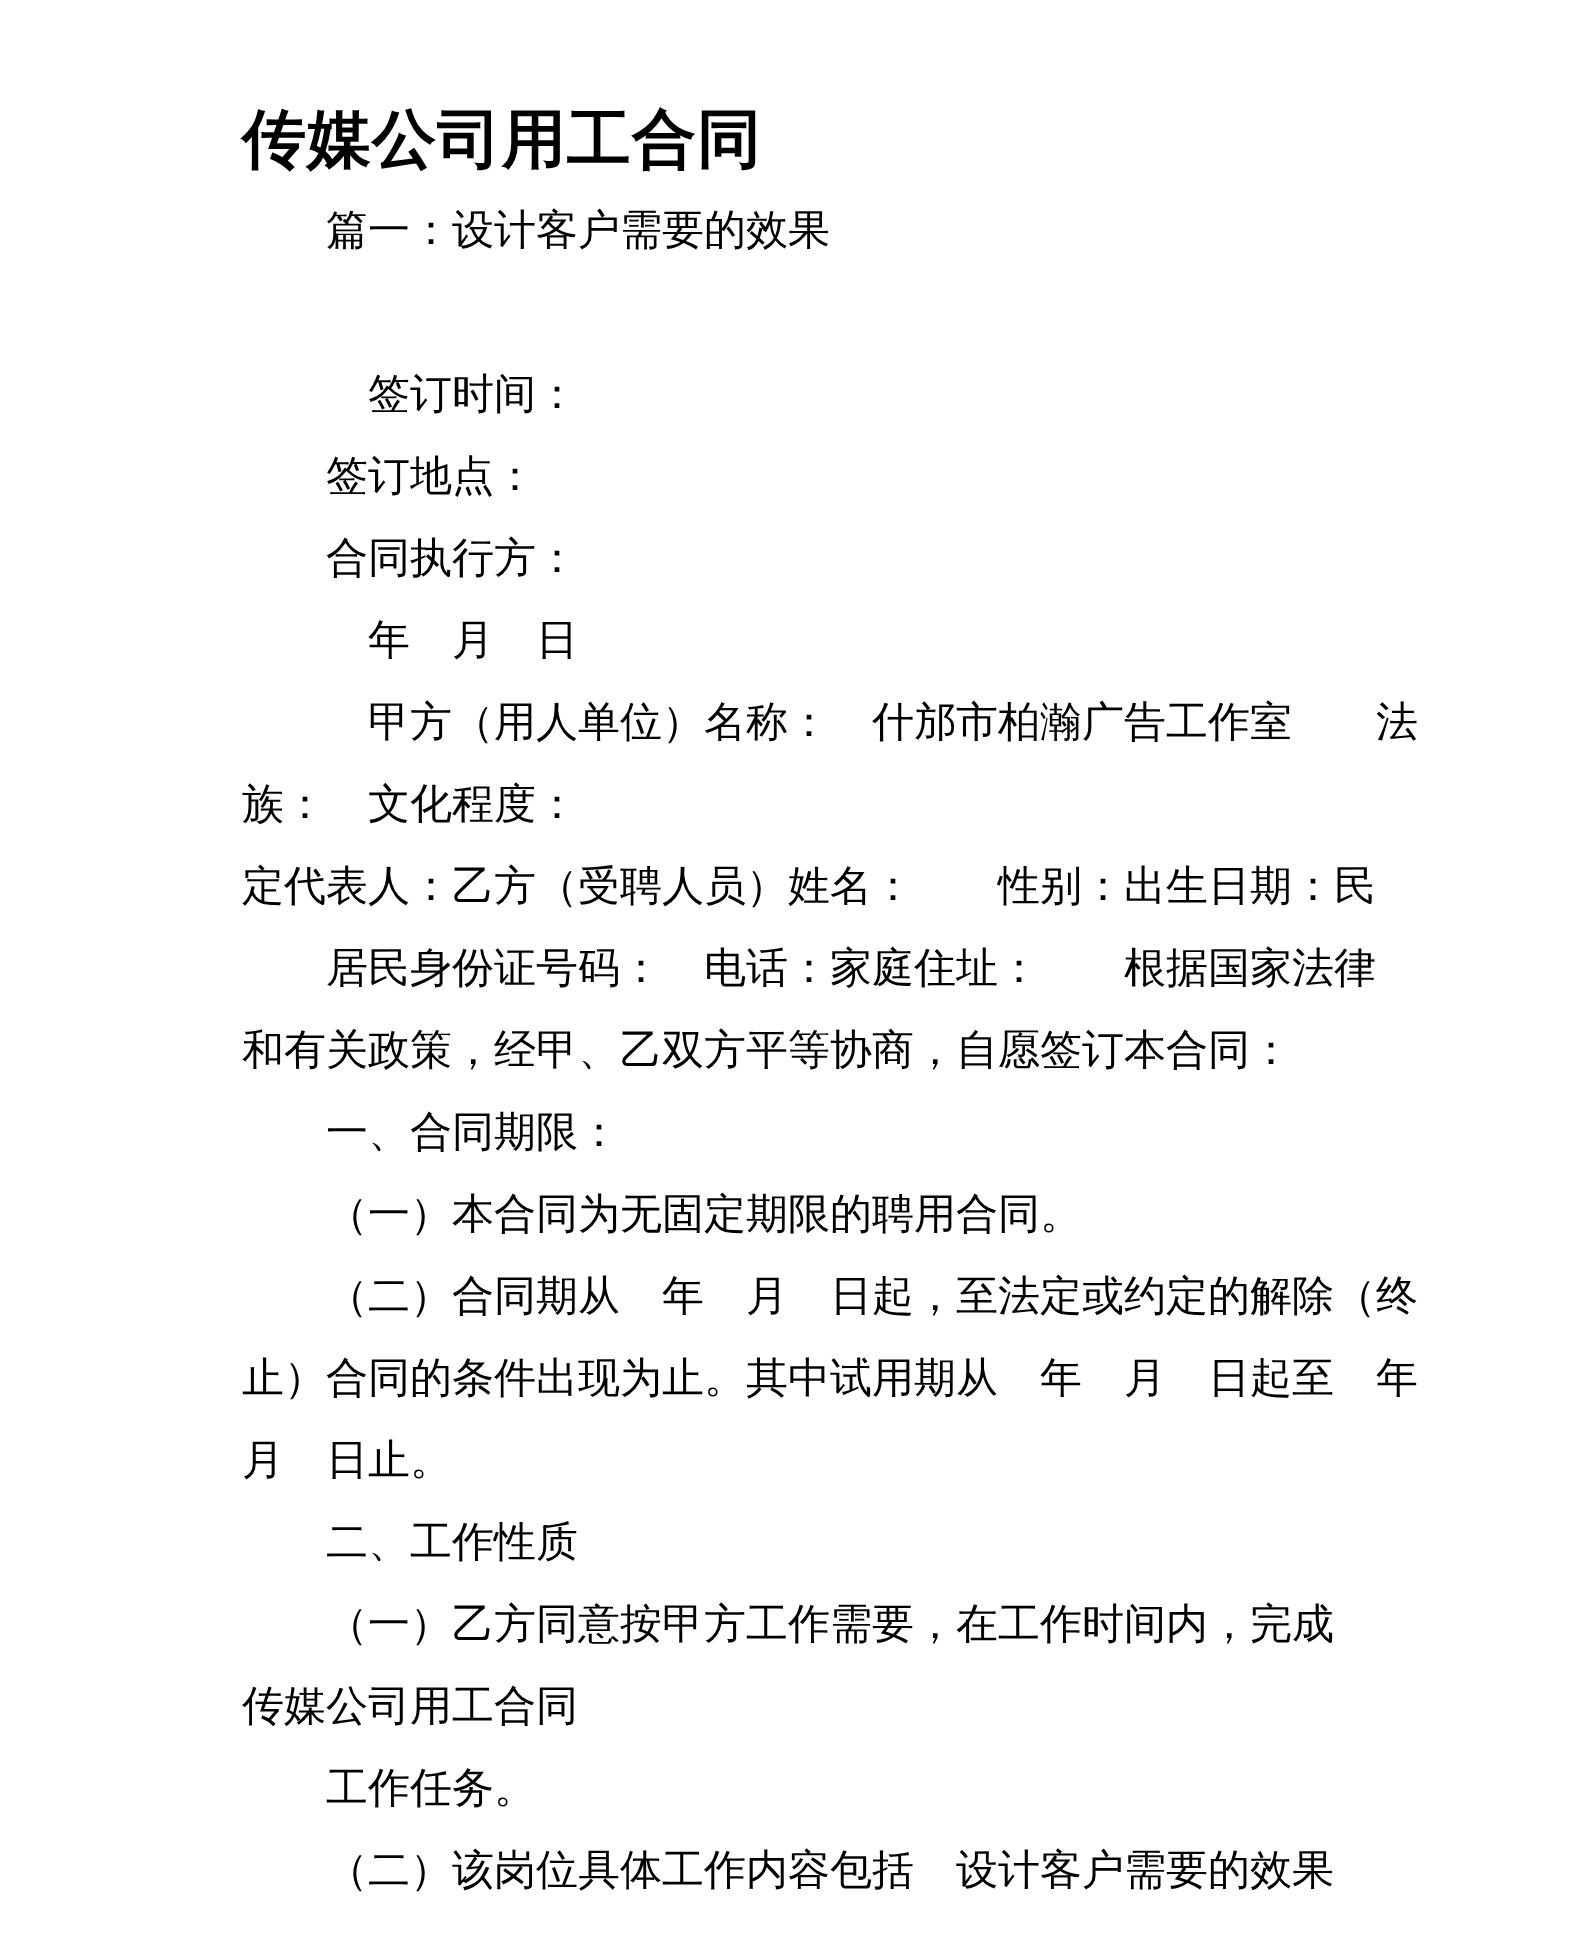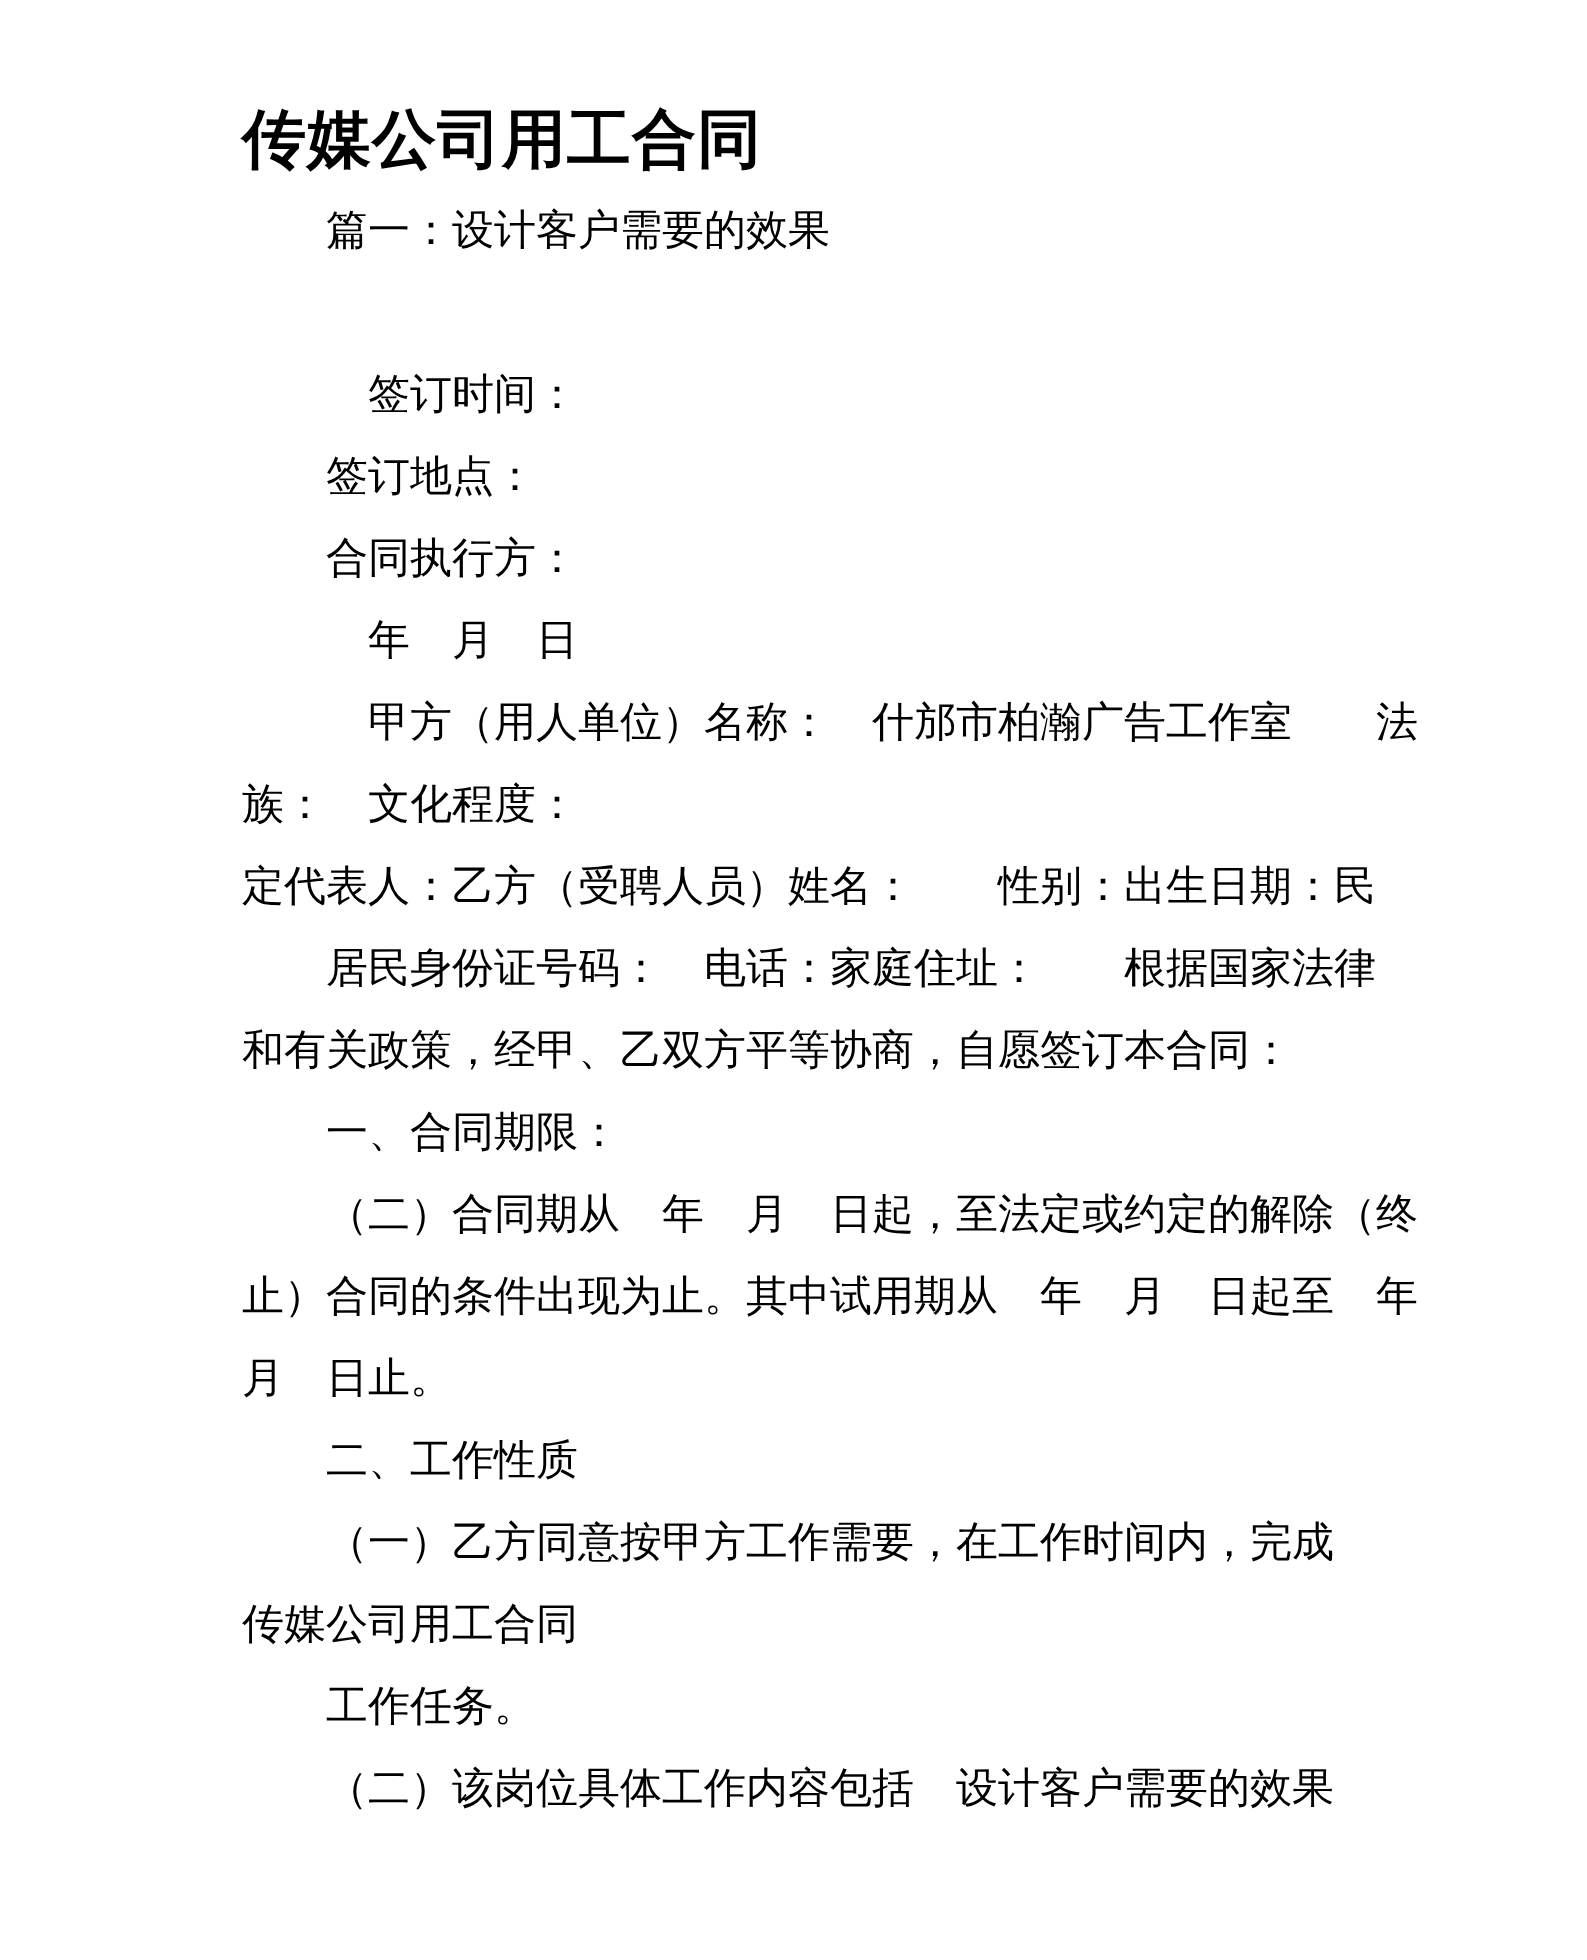--- a/index.html
+++ b/index.html
@@ -58,20 +58,21 @@
       <div class="doc-line indent-3">签订时间：</div>
       <div class="doc-line indent-2">签订地点：</div>
       <div class="doc-line indent-2">合同执行方：</div>
       <div class="doc-line indent-3">年　月　日</div>
       <div class="doc-line indent-3">甲方（用人单位）名称：　什邡市柏瀚广告工作室　　法</div>
       <div class="doc-line indent-0">族：　文化程度：</div>
       <div class="doc-line indent-0">定代表人：乙方（受聘人员）姓名：　　性别：出生日期：民</div>
       <div class="doc-line indent-2">居民身份证号码：　电话：家庭住址：　　根据国家法律</div>
       <div class="doc-line indent-0">和有关政策，经甲、乙双方平等协商，自愿签订本合同：</div>
       <div class="doc-line indent-2">一、合同期限：</div>
+      <div class="doc-line indent-2">（一）本合同为无固定期限的聘用合同。</div>
       <div class="doc-line indent-2">（二）合同期从　年　月　日起，至法定或约定的解除（终</div>
       <div class="doc-line indent-0">止）合同的条件出现为止。其中试用期从　年　月　日起至　年</div>
       <div class="doc-line indent-0">月　日止。</div>
       <div class="doc-line indent-2">二、工作性质</div>
       <div class="doc-line indent-2">（一）乙方同意按甲方工作需要，在工作时间内，完成</div>
       <div class="doc-line indent-0">传媒公司用工合同</div>
       <div class="doc-line indent-2">工作任务。</div>
       <div class="doc-line indent-2">（二）该岗位具体工作内容包括　设计客户需要的效果</div>
     </div>
 </div>

